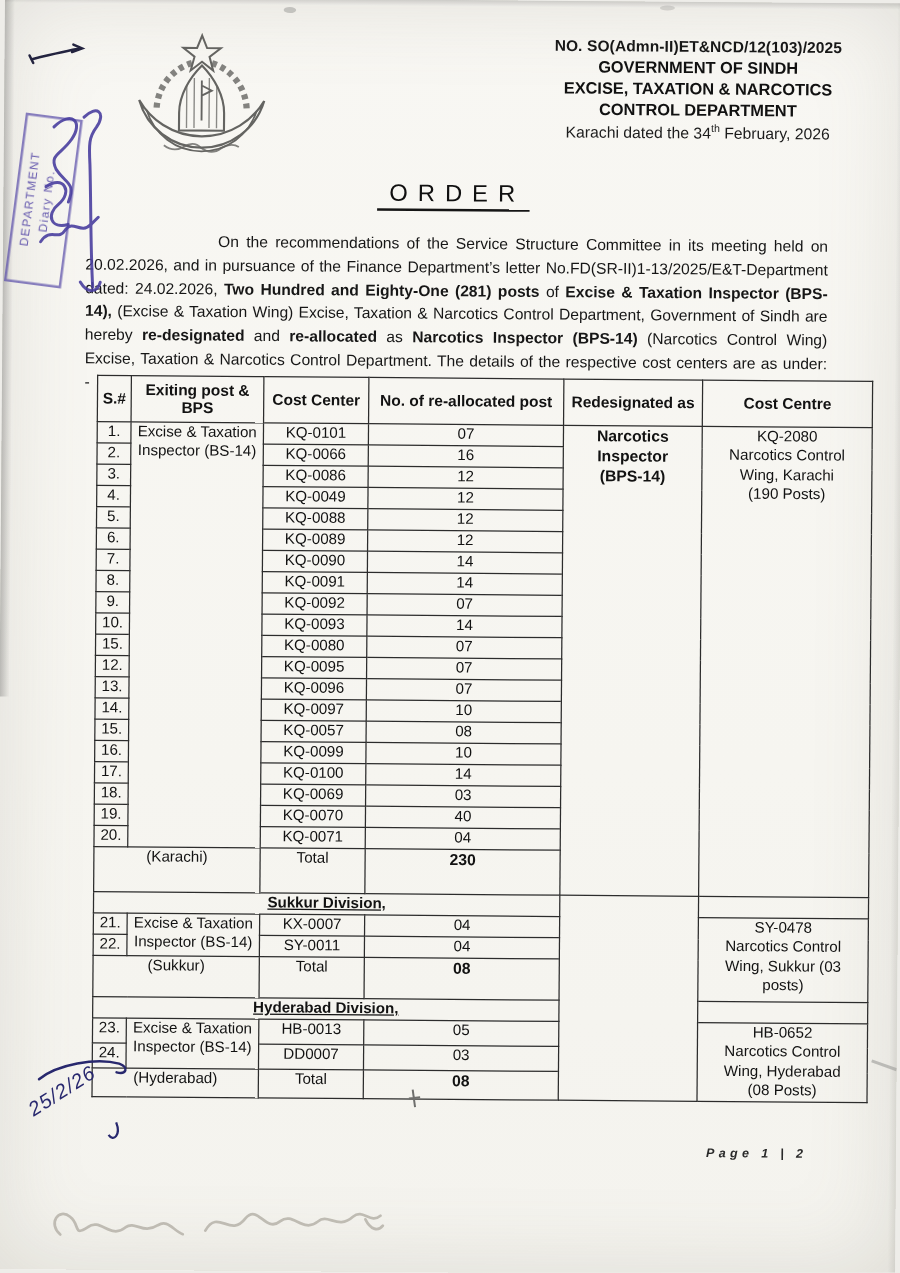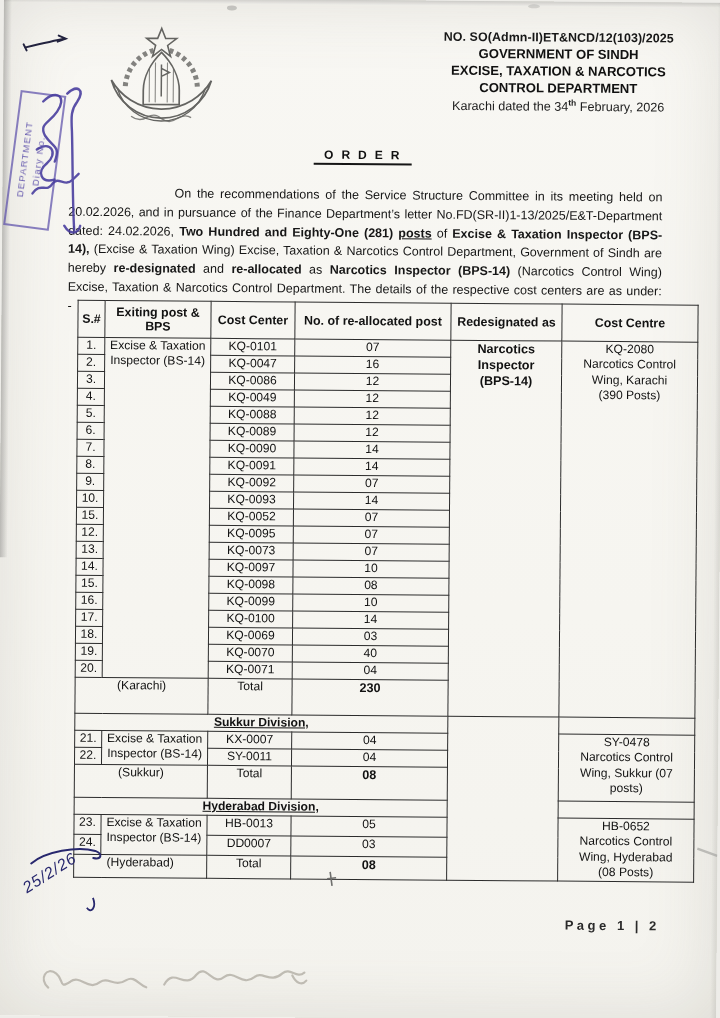--- a/index.html
+++ b/index.html
@@ -23,35 +23,35 @@
   .edge-top{position:absolute;left:0;top:0;width:100%;height:5px;
     background:linear-gradient(180deg,rgba(90,90,90,.22),rgba(90,90,90,0));}
   .edge-right{position:absolute;right:0;top:0;width:6px;height:100%;
     background:linear-gradient(270deg,rgba(120,120,115,.16),rgba(120,120,115,0));}
 
   
   .letterhead{position:absolute;left:398px;top:28px;width:314px;text-align:center;line-height:1.3;}
   .ref-no{font-size:12.4px;font-weight:600;color:#171717;letter-spacing:.1px;}
   .org-line{font-size:13.1px;font-weight:700;color:#111;}
   .date-line{font-size:12.6px;color:#1c1c1c;margin-top:1px;}
-  .date-line sup{font-size:8.5px;font-weight:bold;}
+  .date-line sup{font-size:8.5px;}
 
   .order-title{position:absolute;top:145px;left:0;width:100%;text-align:center;}
   .order-title span{
-    font-size:12px;font-weight:700;letter-spacing:8px;color:#101010;
+    font-size:19px;font-weight:400;letter-spacing:8px;color:#101010;
     border-bottom:2.2px solid #151515;padding:0 4px 1px 10px;
   }
 
   .body-par{
     position:absolute;left:66px;top:186px;width:594px;
     font-size:12.5px;line-height:1.5;text-align:justify;color:#161616;
     text-indent:106px;word-spacing:.6px;
   }
   .body-par .b{font-weight:700;}
-  .body-par .u{text-decoration:underline;}
+  .body-par .u{}
 
   
   table.order{
     position:absolute;left:76px;top:302px;width:620px;
     border-collapse:collapse;table-layout:fixed;
     font-size:12.1px;color:#121212;
   }
   table.order th,table.order td{
     border:1.4px solid #2c2c2c;padding:0 2px;vertical-align:top;
     text-align:center;line-height:1.28;overflow:hidden;
@@ -67,21 +67,21 @@
   td.region{text-align:left;padding-left:5px;vertical-align:top;}
   tr.r-total-big{height:36px;}
   tr.r-total-mid{height:33px;}
   tr.r-total-sm{height:20px;}
   td.total-word{vertical-align:bottom;padding-bottom:2px;}
   td.total-word-r{vertical-align:middle;text-align:right;padding-right:6px;}
   td.total-val{font-weight:700;vertical-align:top;padding-top:2px;font-size:12.6px;}
 
   .page-footer{
     position:absolute;left:568px;top:916px;
-    font-size:13px;font-weight:600;letter-spacing:3.5px;color:#2a2a2a;
+    font-size:10px;font-weight:600;letter-spacing:3.5px;color:#2a2a2a;font-style:italic;
   }
 
   
   .stamp{
     position:absolute;left:-36px;top:140px;width:136px;height:46px;
     transform:rotate(-83deg);transform-origin:center;
     border:2px solid rgba(93,80,170,.72);
     color:rgba(93,80,170,.92);
     text-align:center;font-size:9.5px;letter-spacing:1.2px;line-height:1.5;
     padding-top:4px;box-sizing:border-box;filter:blur(.35px);
@@ -153,26 +153,26 @@
           <td>07</td>
           <td class="redes" rowspan="21">
             <div>Narcotics</div>
             <div>Inspector</div>
             <div>(BPS-14)</div>
           </td>
           <td class="centre" rowspan="21">
             <div class="segline"><span class="b">KQ-2080</span></div>
             <div class="segline"><span>Narcotics Control</span></div>
             <div class="segline"><span>Wing, </span><span class="b">Karachi</span></div>
-            <div class="segline"><span class="b">(390 Posts)</span></div>
+            <div class="segline"><span class="b">(190 Posts)</span></div>
           </td>
         </tr>
         <tr class="r-data">
           <td class="sn">2.</td>
-          <td>KQ-0047</td>
+          <td>KQ-0066</td>
           <td>16</td>
         </tr>
         <tr class="r-data">
           <td class="sn">3.</td>
           <td>KQ-0086</td>
           <td>12</td>
         </tr>
         <tr class="r-data">
           <td class="sn">4.</td>
           <td>KQ-0049</td>
@@ -203,41 +203,41 @@
           <td>KQ-0092</td>
           <td>07</td>
         </tr>
         <tr class="r-data">
           <td class="sn">10.</td>
           <td>KQ-0093</td>
           <td>14</td>
         </tr>
         <tr class="r-data">
           <td class="sn">15.</td>
-          <td>KQ-0052</td>
+          <td>KQ-0080</td>
           <td>07</td>
         </tr>
         <tr class="r-data">
           <td class="sn">12.</td>
           <td>KQ-0095</td>
           <td>07</td>
         </tr>
         <tr class="r-data">
           <td class="sn">13.</td>
-          <td>KQ-0073</td>
+          <td>KQ-0096</td>
           <td>07</td>
         </tr>
         <tr class="r-data">
           <td class="sn">14.</td>
           <td>KQ-0097</td>
           <td>10</td>
         </tr>
         <tr class="r-data">
           <td class="sn">15.</td>
-          <td>KQ-0098</td>
+          <td>KQ-0057</td>
           <td>08</td>
         </tr>
         <tr class="r-data">
           <td class="sn">16.</td>
           <td>KQ-0099</td>
           <td>10</td>
         </tr>
         <tr class="r-data">
           <td class="sn">17.</td>
           <td>KQ-0100</td>
@@ -269,21 +269,21 @@
           <td></td>
         </tr>
         <tr class="r-data">
           <td class="sn">21.</td>
           <td class="exiting" rowspan="2">Excise &amp; Taxation Inspector (BS-14)</td>
           <td>KX-0007</td>
           <td>04</td>
           <td class="centre" rowspan="3">
             <div class="segline"><span class="b">SY-0478</span></div>
             <div class="segline"><span>Narcotics Control</span></div>
-            <div class="segline"><span>Wing, </span><span class="b">Sukkur (07</span></div>
+            <div class="segline"><span>Wing, </span><span class="b">Sukkur (03</span></div>
             <div class="segline"><span class="b">posts)</span></div>
           </td>
         </tr>
         <tr class="r-data">
           <td class="sn">22.</td>
           <td>SY-0011</td>
           <td>04</td>
         </tr>
         <tr class="r-total-mid">
           <td class="region" colspan="2">(Sukkur)</td>

